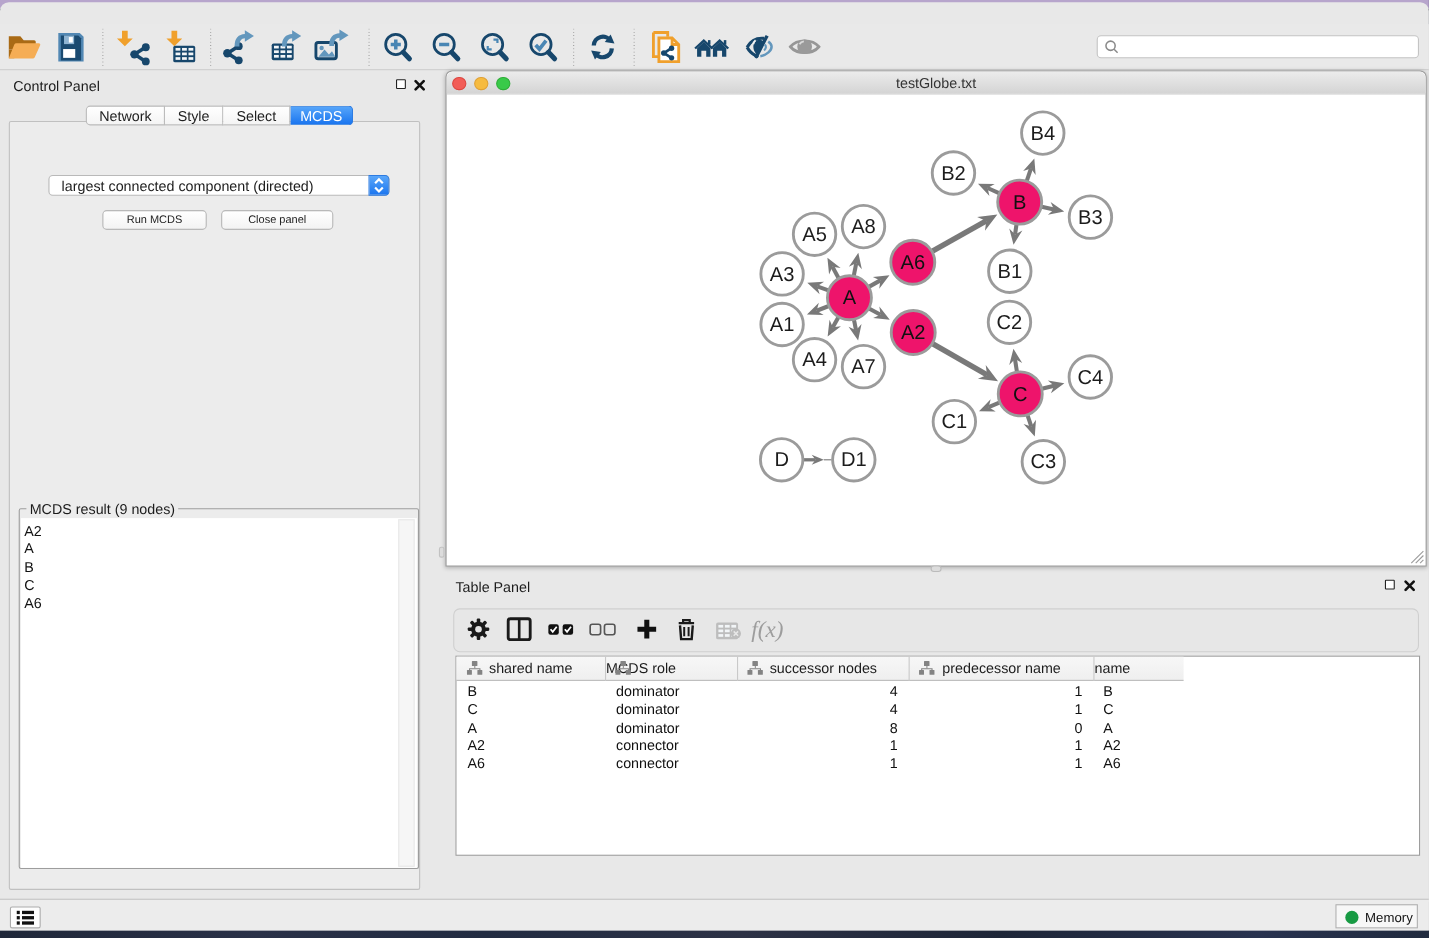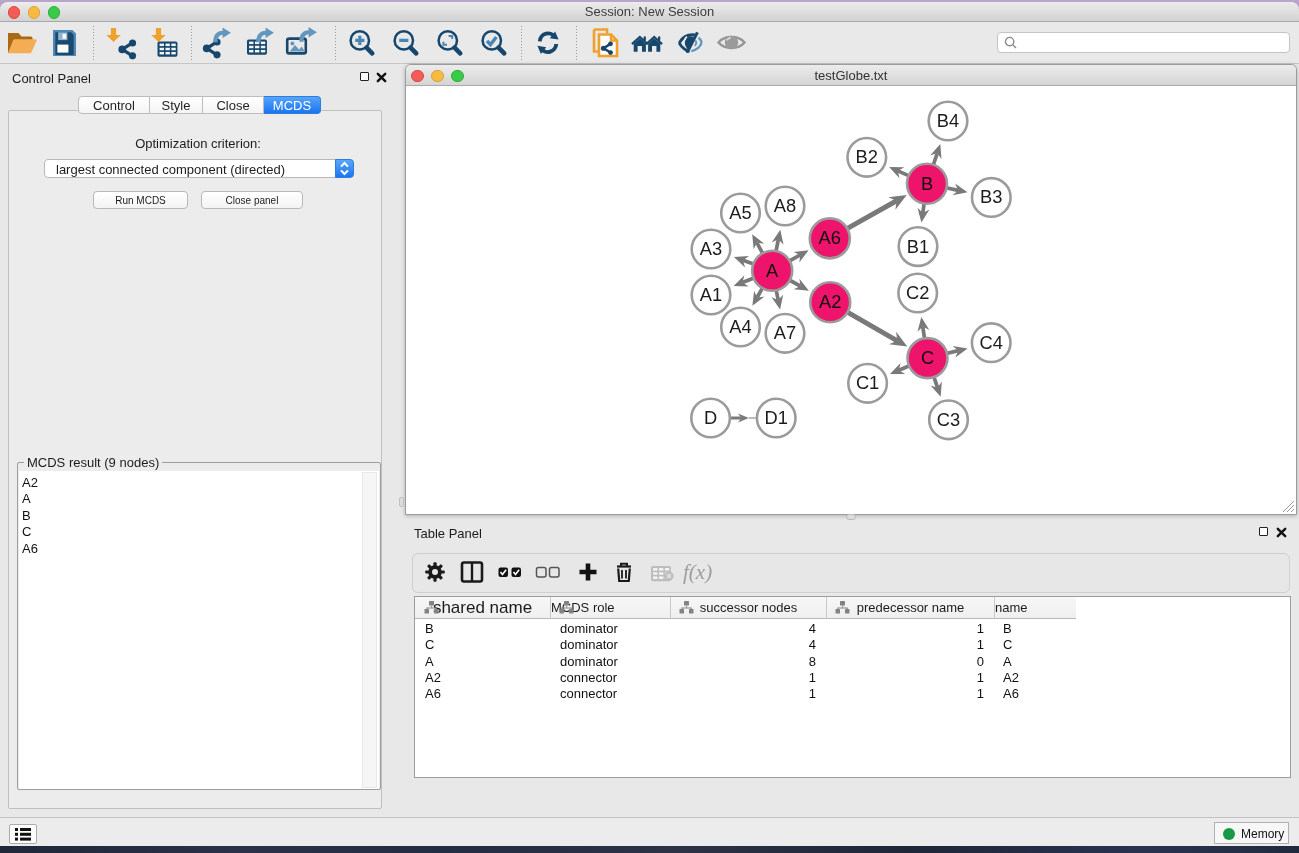--- a/index.html
+++ b/index.html
@@ -23,26 +23,20 @@
   color:#1f1f1f;text-align:center;line-height:17px}
 .seg div:first-child{border-left:1px solid #bcbcbc;border-radius:4px 0 0 4px}
 .seg div:last-child{border-radius:0 4px 4px 0}
 .seg div.sel{background:linear-gradient(#56a5fa,#1a75ef);border-color:#2d7ce2;color:#fff}
 .btn{position:absolute;background:linear-gradient(#ffffff,#f3f3f3);border:1px solid #b9b9b9;
   border-radius:4px;font-size:10px;color:#1c1c1c;text-align:center}
 </style></head><body>
 <div id="desk"></div>
 <div id="desktop-top"></div>
 <div id="win">
-<div id="titlebar">
-      <div class="t">Session: New Session</div>
-      <div class="tl" style="left:7.5px;top:4px;background:#f25d57;border:0.5px solid #dd4741"></div>
-      <div class="tl" style="left:27.5px;top:4px;background:#f6bb40;border:0.5px solid #dfa137"></div>
-      <div class="tl" style="left:47.5px;top:4px;background:#39ca49;border:0.5px solid #2fae38"></div>
-    </div>
     <div id="toolbar">
       <div style="position:absolute;left:93px;top:4px;width:1px;height:34px;background-image:linear-gradient(#9a9a9a 34%,transparent 34%);background-size:1px 3px"></div>
       <div style="position:absolute;left:191px;top:4px;width:1px;height:34px;background-image:linear-gradient(#9a9a9a 34%,transparent 34%);background-size:1px 3px"></div>
       <div style="position:absolute;left:335px;top:4px;width:1px;height:34px;background-image:linear-gradient(#9a9a9a 34%,transparent 34%);background-size:1px 3px"></div>
       <div style="position:absolute;left:521px;top:4px;width:1px;height:34px;background-image:linear-gradient(#9a9a9a 34%,transparent 34%);background-size:1px 3px"></div>
       <div style="position:absolute;left:576px;top:4px;width:1px;height:34px;background-image:linear-gradient(#9a9a9a 34%,transparent 34%);background-size:1px 3px"></div>
       <div style="position:absolute;left:3px;top:3px;width:36px;height:36px"><svg width="36" height="36" viewBox="0 0 36 36" xmlns="http://www.w3.org/2000/svg">
           <path d="M5,8 h10.5 l3,3.5 h9.5 a1.5,1.5 0 0 1 1.5,1.5 v7 h-24.5 z" fill="#a96a15"></path>
           <path d="M5,8 v20 h5 l-0,-8 h-5 z" fill="#a96a15"></path>
           <path d="M5,28 L10,15.5 a2,2 0 0 1 1.8,-1.2 h20.5 a1.3,1.3 0 0 1 1.2,1.8 L28.6,27 a2,2 0 0 1 -1.8,1.2 H5.6 a0.8,0.8 0 0 1 -0.6,-0.2 z" fill="#f5ad55"></path>
@@ -199,26 +193,25 @@
     </div>
     <div id="main">
       <div style="position:absolute;left:0;top:-2px;width:1299px;height:758px">
         <div class="panel-title" style="position:absolute;left:12px;top:9px">Control Panel</div>
         <div style="position:absolute;left:360px;top:10px;width:9px;height:9px;border:1.6px solid #222;border-radius:1px;background:#fff"></div>
         <svg width="11" height="11" viewBox="0 0 11 11" style="position:absolute;left:376px;top:10px" xmlns="http://www.w3.org/2000/svg">
           <path d="M1.8,1.8 L9.2,9.2 M9.2,1.8 L1.8,9.2" stroke="#111" stroke-width="2.4" stroke-linecap="round"></path>
         </svg>
         <div style="position:absolute;left:8px;top:48px;width:374px;height:699px;background:#ececec;border:1px solid #c0c0c0;border-radius:2px"></div>
         <div class="seg" style="left:78px;top:34px">
-          <div style="width:72px">Control</div>
+          <div style="width:72px">Network</div>
           <div style="width:53px">Style</div>
-          <div style="width:61px">Close</div>
+          <div style="width:61px">Select</div>
           <div style="width:57px" class="sel">MCDS</div>
         </div>
-        <div style="position:absolute;left:0px;top:74px;width:396px;text-align:center;font-size:13px;color:#1c1c1c">Optimization criterion:</div>
         <div style="position:absolute;left:44px;top:97px;width:310px;height:19px;background:#fff;border:1px solid #b9b9b9;border-radius:4px;font-size:13px;color:#1c1c1c">
           <span style="position:absolute;left:11px;top:1.5px">largest connected component (directed)</span>
           <div style="position:absolute;right:-1px;top:-1px;width:19px;height:19px;background:linear-gradient(#5aa7fa,#1c76ef);border-radius:0 4px 4px 0;border:1px solid #2d7ce2"><svg width="17" height="17" viewBox="0 0 17 17" xmlns="http://www.w3.org/2000/svg">
               <path d="M5,6.6 L8.5,3 L12,6.6" fill="none" stroke="#fff" stroke-width="2"></path>
               <path d="M5,10.4 L8.5,14 L12,10.4" fill="none" stroke="#fff" stroke-width="2"></path>
             </svg></div>
         </div>
         <div class="btn" style="left:93px;top:129px;width:95px;height:18px;line-height:17px">Run MCDS</div>
         <div class="btn" style="left:201px;top:129px;width:102px;height:18px;line-height:17px">Close panel</div>
         <div style="position:absolute;left:17px;top:400px;width:364px;height:328px;border:1px solid #9d9d9d;border-radius:2px"></div>
@@ -387,21 +380,21 @@
               <rect x="2.2" y="11" width="4.6" height="2.6" fill="#f2f5f7"></rect>
               <rect x="8.4" y="11" width="4.6" height="2.6" fill="#f2f5f7"></rect>
               <rect x="14.6" y="11" width="4.6" height="2.6" fill="#f2f5f7"></rect>
             </g>
             <circle cx="22" cy="19" r="4.6" fill="#bdbdbd"></circle>
             <path d="M20,17 l4,4 m0,-4 l-4,4" stroke="#e7e7e7" stroke-width="1.4"></path>
           </svg></div>
         <div style="position:absolute;left:683px;top:498px;width:40px;font-family:'Liberation Serif',serif;font-style:italic;font-size:21px;color:#9d9d9d">f(x)</div>
         <div style="position:absolute;left:414px;top:534px;width:877px;height:182px;background:#fff;border:1px solid #9d9d9d">
           <div style="position:absolute;left:0;top:0;width:661px;height:22px;background:linear-gradient(#f7f7f7,#efefef);border-bottom:1px solid #b8b8b8">
-            <div style="position:absolute;left:0px;top:0;width:135px;height:22px;text-align:center;font-size:17px;color:#1c1c1c;line-height:21px">shared name</div>
+            <div style="position:absolute;left:0px;top:0;width:135px;height:22px;text-align:center;font-size:13px;color:#1c1c1c;line-height:21px">shared name</div>
             <svg width="15" height="13" viewBox="0 0 15 13" style="position:absolute;left:9px;top:4px" xmlns="http://www.w3.org/2000/svg">
               <g fill="#838383" stroke="none">
                 <rect x="5" y="0" width="5" height="4.5" rx="0.5"></rect>
                 <rect x="0.5" y="8" width="4.5" height="4.5" rx="0.5"></rect>
                 <rect x="10" y="8" width="4.5" height="4.5" rx="0.5"></rect>
                 <path d="M7.2,4.5 h0.9 v2 h-0.9 z"></path>
                 <path d="M2.4,8 v-1.5 h10.4 v1.5 h-1 v-0.6 H3.4 v0.6 z"></path>
               </g>
             </svg>
             <div style="position:absolute;left:135px;top:0;width:120px;height:22px;border-left:1px solid #c9c9c9;text-align:left;font-size:13px;color:#1c1c1c;line-height:21px">MCDS role</div>

